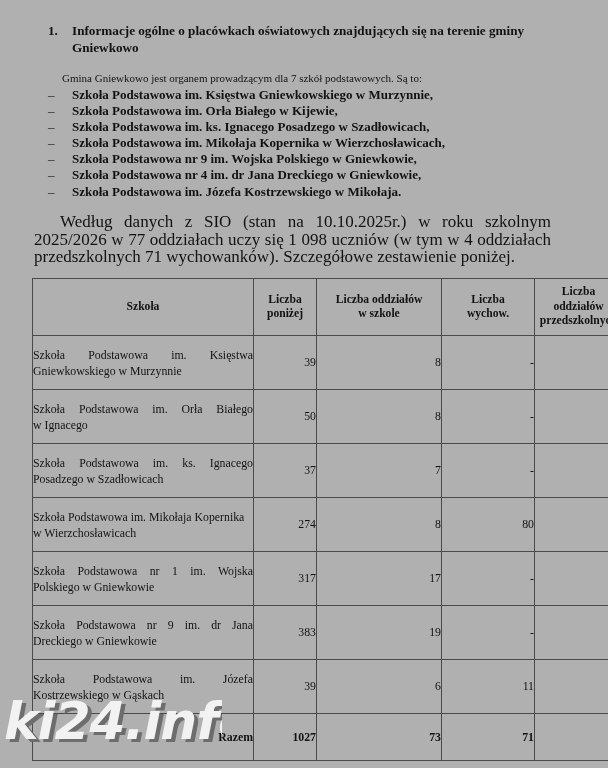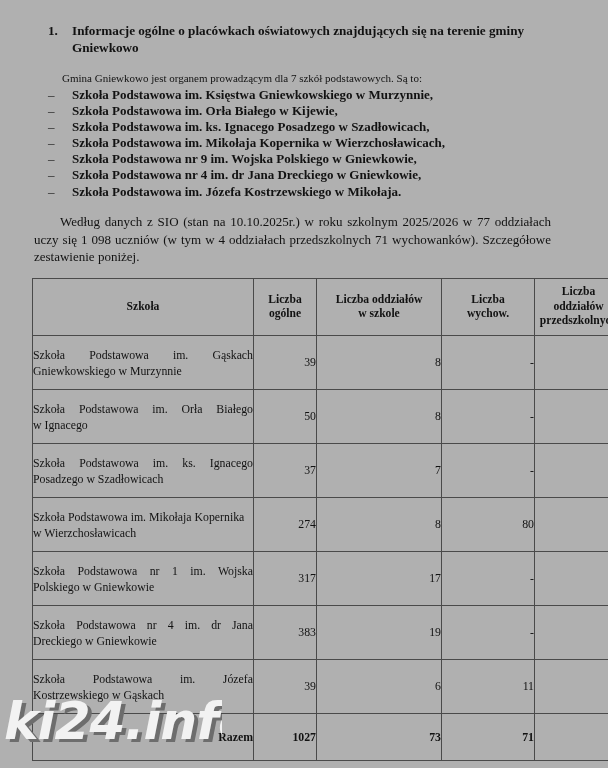--- a/index.html
+++ b/index.html
@@ -78,21 +78,21 @@
     white-space: nowrap;
     font-weight: bold;
   }
 
   
   .para {
     position: absolute;
     left: 34px;
     top: 213px;
     width: 517px;
-    font-size: 13px;
+    font-size: 17px;
     line-height: 17.6px;
     text-align: justify;
     text-indent: 26px;
   }
 
   
   .tbl-wrap {
     position: absolute;
     left: 32px;
     top: 278px;
@@ -223,41 +223,41 @@
         <col class="c-wychow">
         <col class="c-presch">
       </colgroup>
       <thead>
         <tr>
           <th>
             <div>Szkoła</div>
           </th>
           <th>
             <div>Liczba</div>
-            <div>ogólne</div>
+            <div>poniżej</div>
           </th>
           <th>
             <div>Liczba oddziałów</div>
             <div>w szkole</div>
           </th>
           <th>
             <div>Liczba</div>
             <div>wychow.</div>
           </th>
           <th>
             <div>Liczba</div>
             <div>oddziałów</div>
             <div>przedszkolnych</div>
           </th>
         </tr>
       </thead>
       <tbody>
         <tr class="row">
           <td class="school">
-            <div>Szkoła Podstawowa im. Gąskach</div>
+            <div>Szkoła Podstawowa im. Księstwa</div>
             <div class="last">Gniewkowskiego w Murzynnie</div>
           </td>
           <td class="num">39</td>
           <td class="num">8</td>
           <td class="num">-</td>
           <td class="num">-</td>
         </tr>
         <tr class="row">
           <td class="school">
             <div>Szkoła Podstawowa im. Orła Białego</div>
@@ -293,21 +293,21 @@
             <div>Szkoła Podstawowa nr 1 im. Wojska</div>
             <div class="last">Polskiego w Gniewkowie</div>
           </td>
           <td class="num">317</td>
           <td class="num">17</td>
           <td class="num">-</td>
           <td class="num">-</td>
         </tr>
         <tr class="row">
           <td class="school">
-            <div>Szkoła Podstawowa nr 4 im. dr Jana</div>
+            <div>Szkoła Podstawowa nr 9 im. dr Jana</div>
             <div class="last">Dreckiego w Gniewkowie</div>
           </td>
           <td class="num">383</td>
           <td class="num">19</td>
           <td class="num">-</td>
           <td class="num">-</td>
         </tr>
         <tr class="row">
           <td class="school">
             <div>Szkoła Podstawowa im. Józefa</div>

